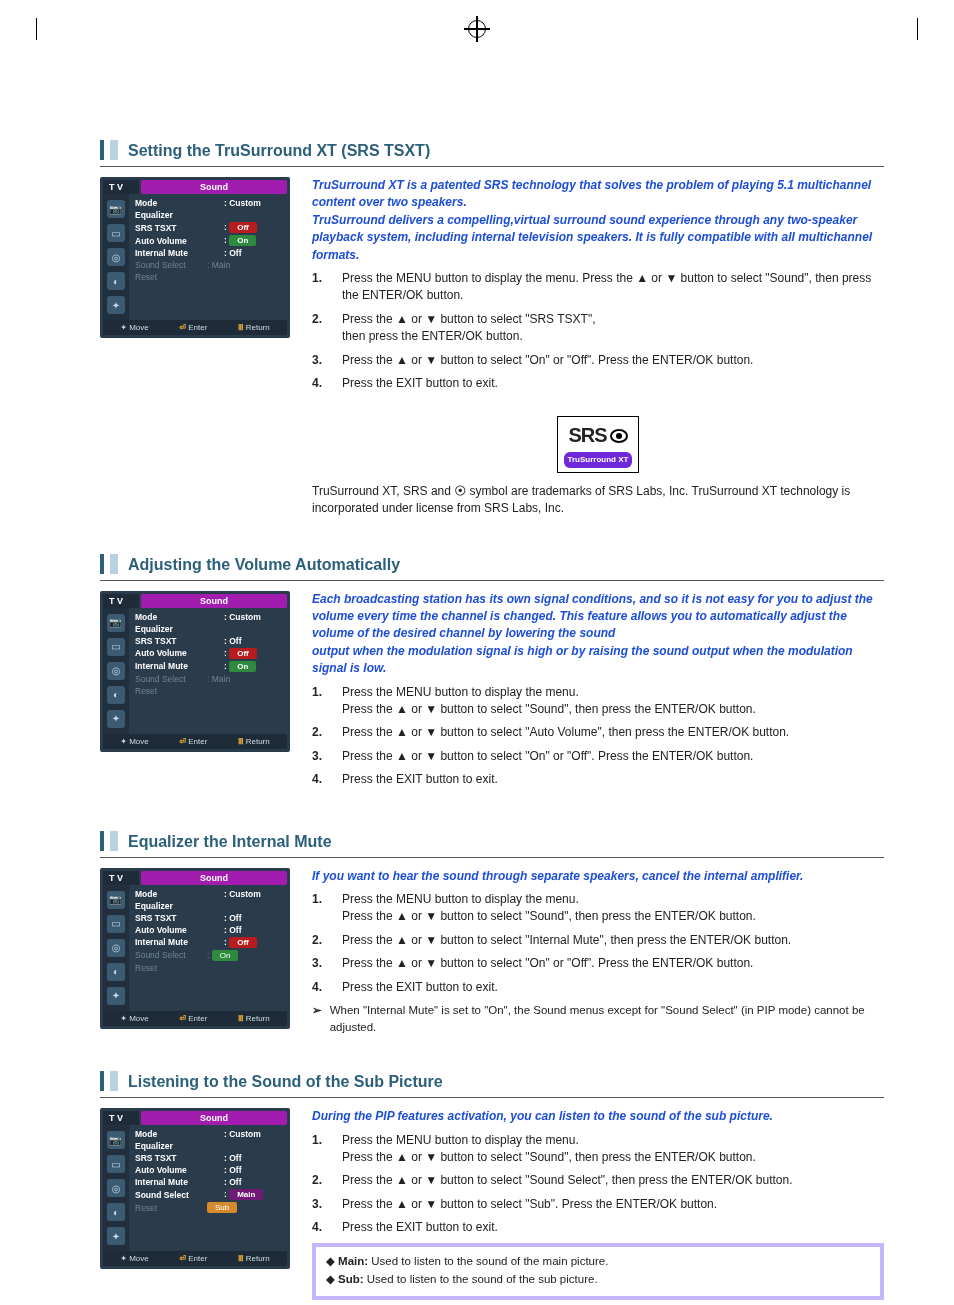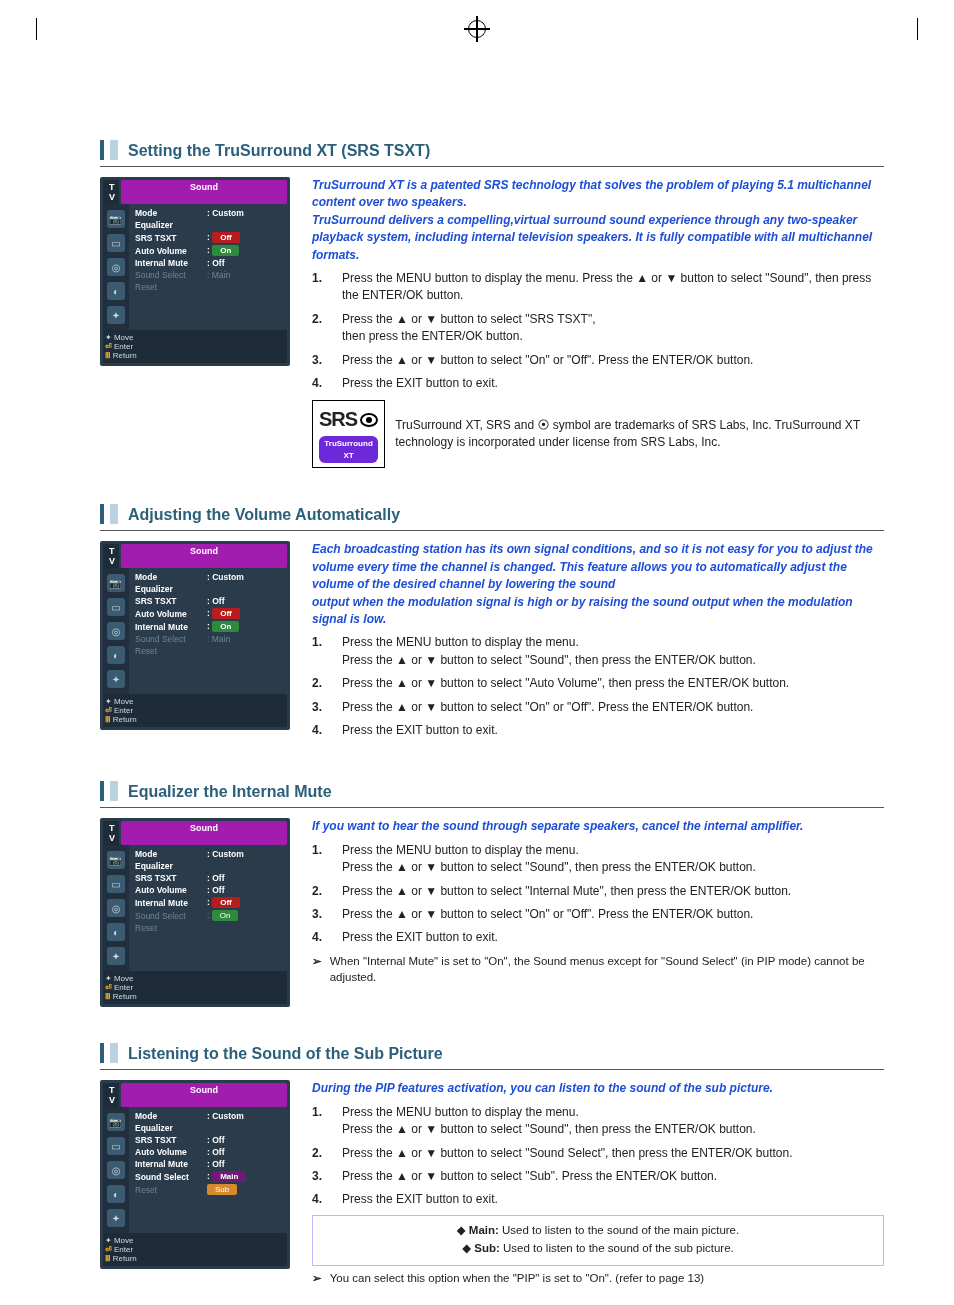--- a/index.html
+++ b/index.html
@@ -13,51 +13,51 @@
   .hline { border-top: 1px solid #555; margin-bottom: 10px; }
   .content { display: flex; gap: 22px; }
   .osd { width: 190px; flex-shrink: 0; }
   .textcol { flex: 1; font-size: 12px; line-height: 1.45; color: #222; }
   .intro { color: #1d4ed8; font-style: italic; font-weight: 700; margin-bottom: 6px; }
   ol.steps { list-style: none; padding: 0; }
   ol.steps li { display: flex; gap: 12px; margin-bottom: 6px; }
   ol.steps li .num { font-weight: 700; width: 18px; }
   ol.steps li .txt { flex: 1; }
   ol.steps li b { font-weight: 400; }
-  .srsbox { display: flex; gap: 10px; margin-top: 8px; align-items: center; }
+  .srsbox { display: flex; gap: 10px; margin-top: 24px; align-items: center; flex-direction: column; }
   .srslogo { border: 1px solid #000; padding: 4px 6px; text-align: center; font-family: Arial, sans-serif; }
   .srslogo .srs { font-weight: 900; font-size: 20px; letter-spacing: -1px; display:flex; align-items:center; gap:3px; justify-content:center;}
   .srslogo .oval { display:inline-block; width: 18px; height: 14px; border: 2px solid #000; border-radius: 50%; position: relative; }
   .srslogo .oval:after { content:""; position:absolute; width:6px; height:6px; background:#000; border-radius:50%; top:2px; left:4px;}
   .srslogo .tag { background:#6d28d9; color:#fff; font-size:8px; padding:2px 4px; border-radius:6px; margin-top:2px; display:inline-block; font-weight:700;}
   .note { display:flex; gap:8px; margin-top:4px; font-size:11.5px; }
   .note-ic { font-weight:700; }
-  .infobox { border:1px solid #c4b5fd; padding:6px 10px; margin-top:4px; font-size:11.5px;text-align:center; }
+  .infobox { border:4px solid #c4b5fd; padding:6px 10px; margin-top:4px; font-size:11.5px; }
   .infobox div { margin-bottom:2px; }
 
   
   .tv { background:#2a3b4c; border-radius:2px; font-size:9px; color:#c9d5e0; padding:3px; }
   .tvhead { display:flex; }
-  .tvlabel { background:#1e2c3a; color:#fff; font-weight:700; padding:2px 6px; font-size:9px; width:16px; }
+  .tvlabel { background:#1e2c3a; color:#fff; font-weight:700; padding:2px 6px; font-size:9px; width:36px; }
   .soundbar { flex:1; background:#a21caf; color:#fff; text-align:center; font-size:9px; padding:2px 0; border-radius:2px; margin-left:2px; font-weight:700;}
   .tvbody { display:flex; }
   .iconcol { width:26px; background:#22303e; display:flex; flex-direction:column; align-items:center; gap:6px; padding:6px 0; }
   .iconcol span { width:18px; height:18px; border-radius:3px; background:#3a5b72; display:flex; align-items:center; justify-content:center; font-size:10px; }
   .menucol { flex:1; padding:3px 6px; }
   .mrow { display:flex; align-items:center; padding:1px 0; font-size:8.5px; }
   .mrow .lbl { width:72px; }
   .mrow .val { flex:1; }
-  .hl { color:#fff; font-weight:700; }
+  .hl { color:#fff; font-weight:700;gap:17px; }
   .dim { color:#6f8494; }
   .pill { display:inline-block; padding:0 8px; border-radius:2px; font-size:8px; line-height:11px; }
   .pill.off { background:#b91c1c; color:#fff; }
   .pill.on { background:#2e8b3d; color:#fff; }
   .pill.main { background:#701a75; color:#fff; }
   .pill.sub { background:#d68a2e; color:#fff; }
-  .tvfoot { background:#1e2c3a; display:flex; justify-content:space-around; color:#cdd; font-size:8px; padding:3px 2px;flex-direction:column; }
+  .tvfoot { background:#1e2c3a; display:flex; justify-content:space-around; color:#cdd; font-size:8px; padding:3px 2px; }
   .tvfoot span b { color:#f0b030; }
   .cutrow { display:flex; justify-content:space-between; align-items:center; padding:0 36px; margin-top:18px; font-size:10px;}
   .target { width:18px; height:18px; border:1.5px solid #000; border-radius:50%; position:relative; }
   .target:before, .target:after { content:""; position:absolute; background:#000; }
   .target:before { width:1.5px; height:26px; left:7px; top:-5px; }
   .target:after { height:1.5px; width:26px; top:7px; left:-5px; }
   .tick { width:1px; height:22px; background:#000; }
 </style>
 </head>
 <body>

